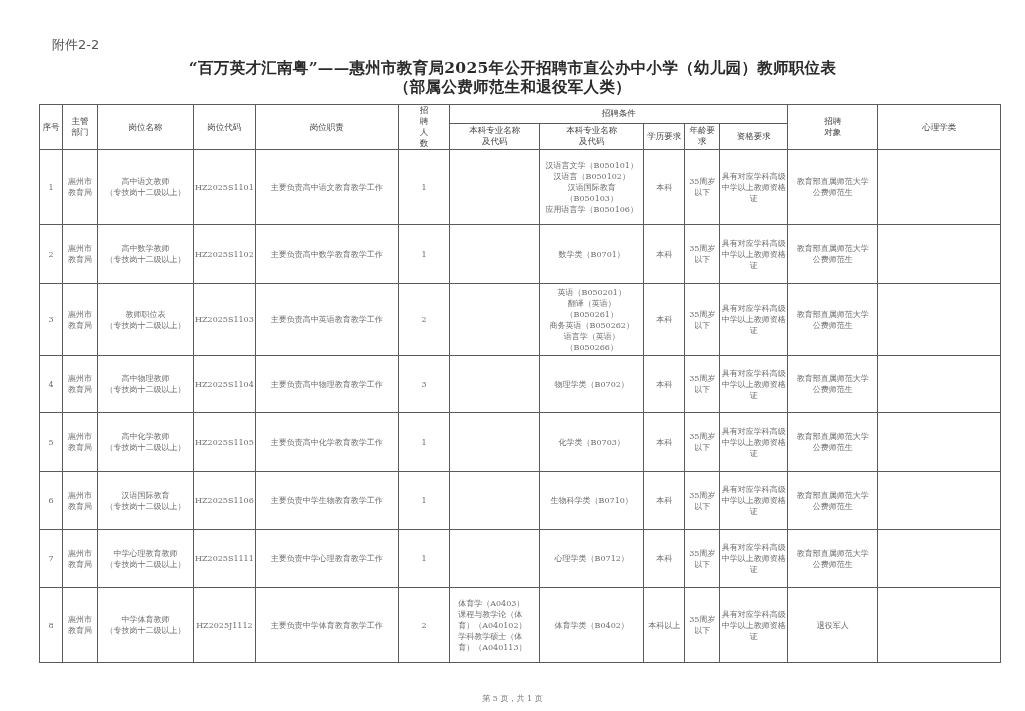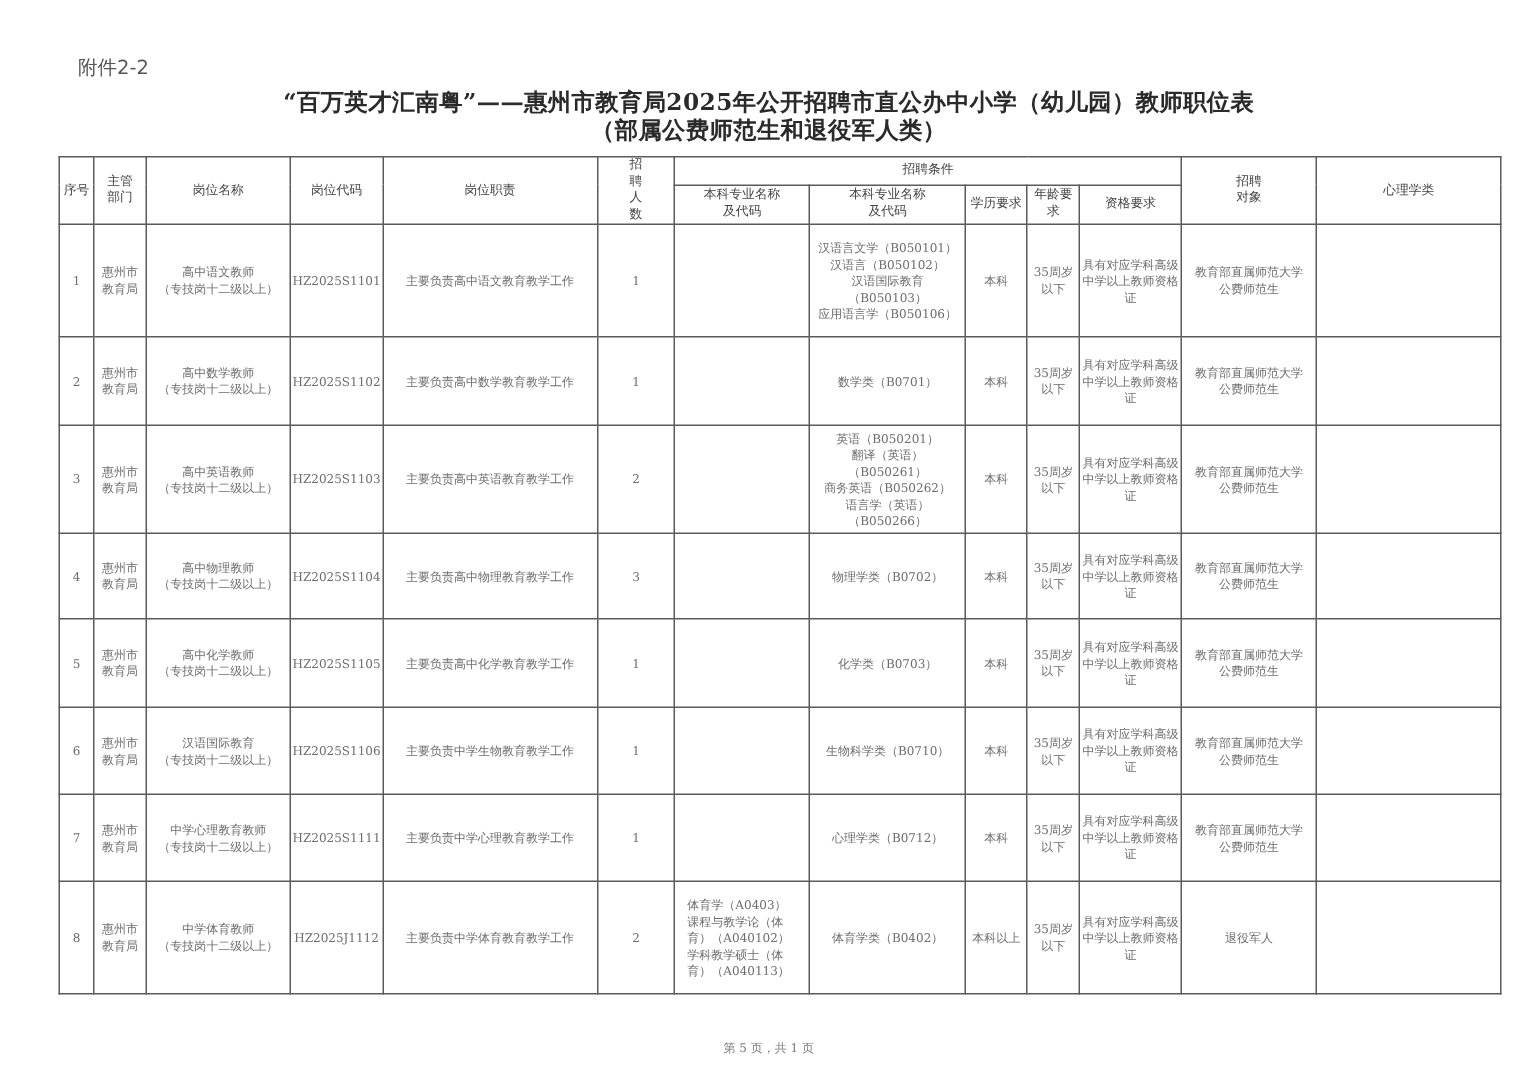--- a/index.html
+++ b/index.html
@@ -142,21 +142,21 @@
           <span class="ml" style="padding: 0px 4px;">教育部直属师范大学公费师范生</span>
         </td>
         <td></td>
       </tr>
       <tr style="height: 72px;">
         <td>3</td>
         <td>
           <span class="ml" style="padding: 0px 4px;">惠州市教育局</span>
         </td>
         <td>
-          <span class="ml">高中英语教师</span>
+          <span class="ml">教师职位表</span>
           <span class="ml">（专技岗十二级以上）</span>
         </td>
         <td>HZ2025S1103</td>
         <td>主要负责高中英语教育教学工作</td>
         <td>2</td>
         <td style="text-align: left; padding-left: 8px;"></td>
         <td>
           <span class="ml">英语（B050201）</span>
           <span class="ml">翻译（英语）</span>
           <span class="ml">（B050261）</span>

